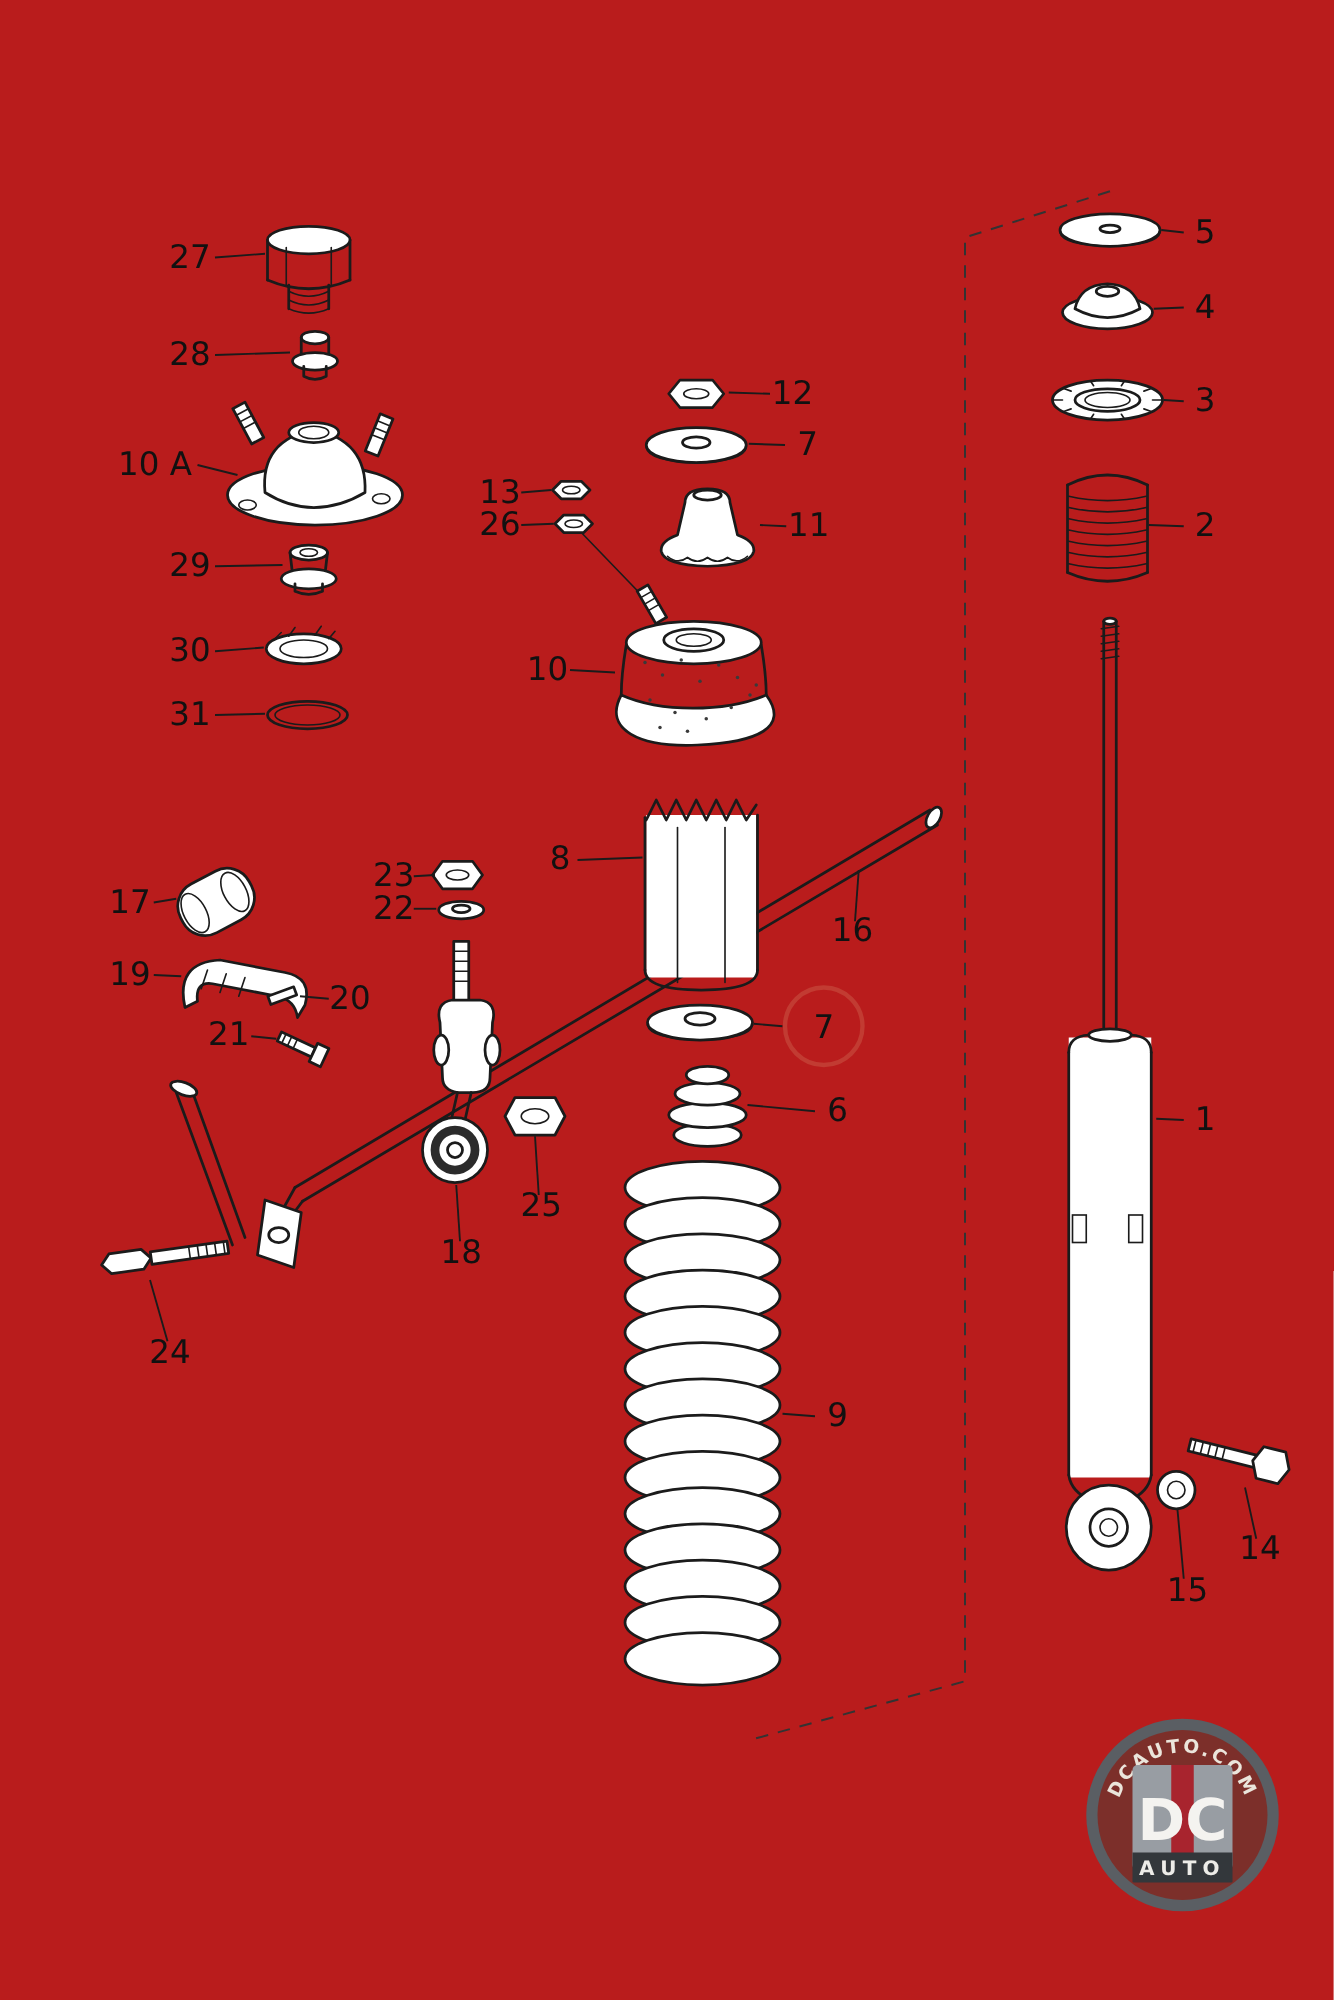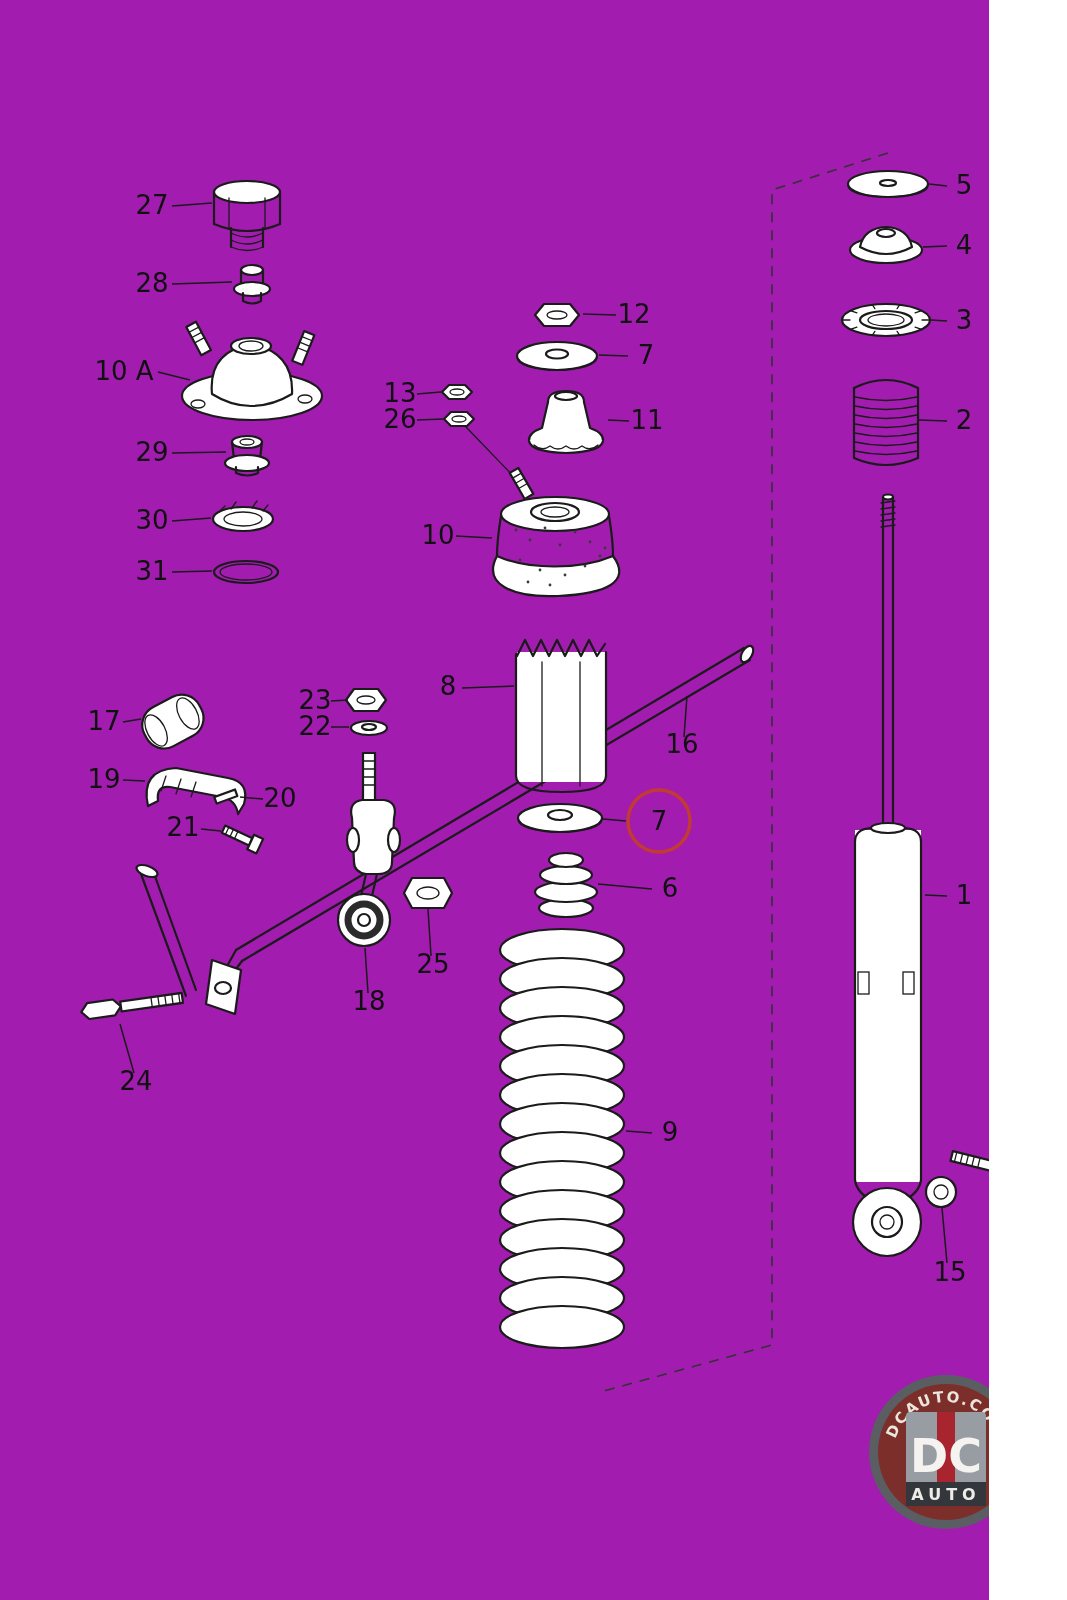--- a/index.html
+++ b/index.html
@@ -1,16 +1,16 @@
 <!DOCTYPE html>
 <html><head>
 <meta charset="utf-8">
 <style>
   html,body{margin:0;padding:0;background:#ffffff;}
-  .stage{position:relative;width:989px;height:1600px;background:#a21caf;overflow:hidden;
+  .stage{position:relative;width:1067px;height:1600px;background:#b91c1c;overflow:hidden;
          font-family:"DejaVu Sans","Liberation Sans",sans-serif;text-align:right;}
   svg{display:block;}
   .s    {stroke:#1b1b1b;stroke-width:2.2;fill:none;stroke-linecap:round;stroke-linejoin:round;}
   .sw   {stroke:#1b1b1b;stroke-width:2.2;fill:#ffffff;stroke-linecap:round;stroke-linejoin:round;}
   .thin {stroke:#1b1b1b;stroke-width:1.3;fill:none;stroke-linecap:round;}
   .thinw{stroke:#1b1b1b;stroke-width:1.3;fill:#ffffff;}
   .wfill{fill:#ffffff;stroke:none;}
   .dot  {fill:#3a3a3a;stroke:none;}
   .lead {stroke:#1b1b1b;stroke-width:1.5;}
   .dash {stroke:#333333;stroke-width:1.6;stroke-dasharray:10 8;fill:none;}

